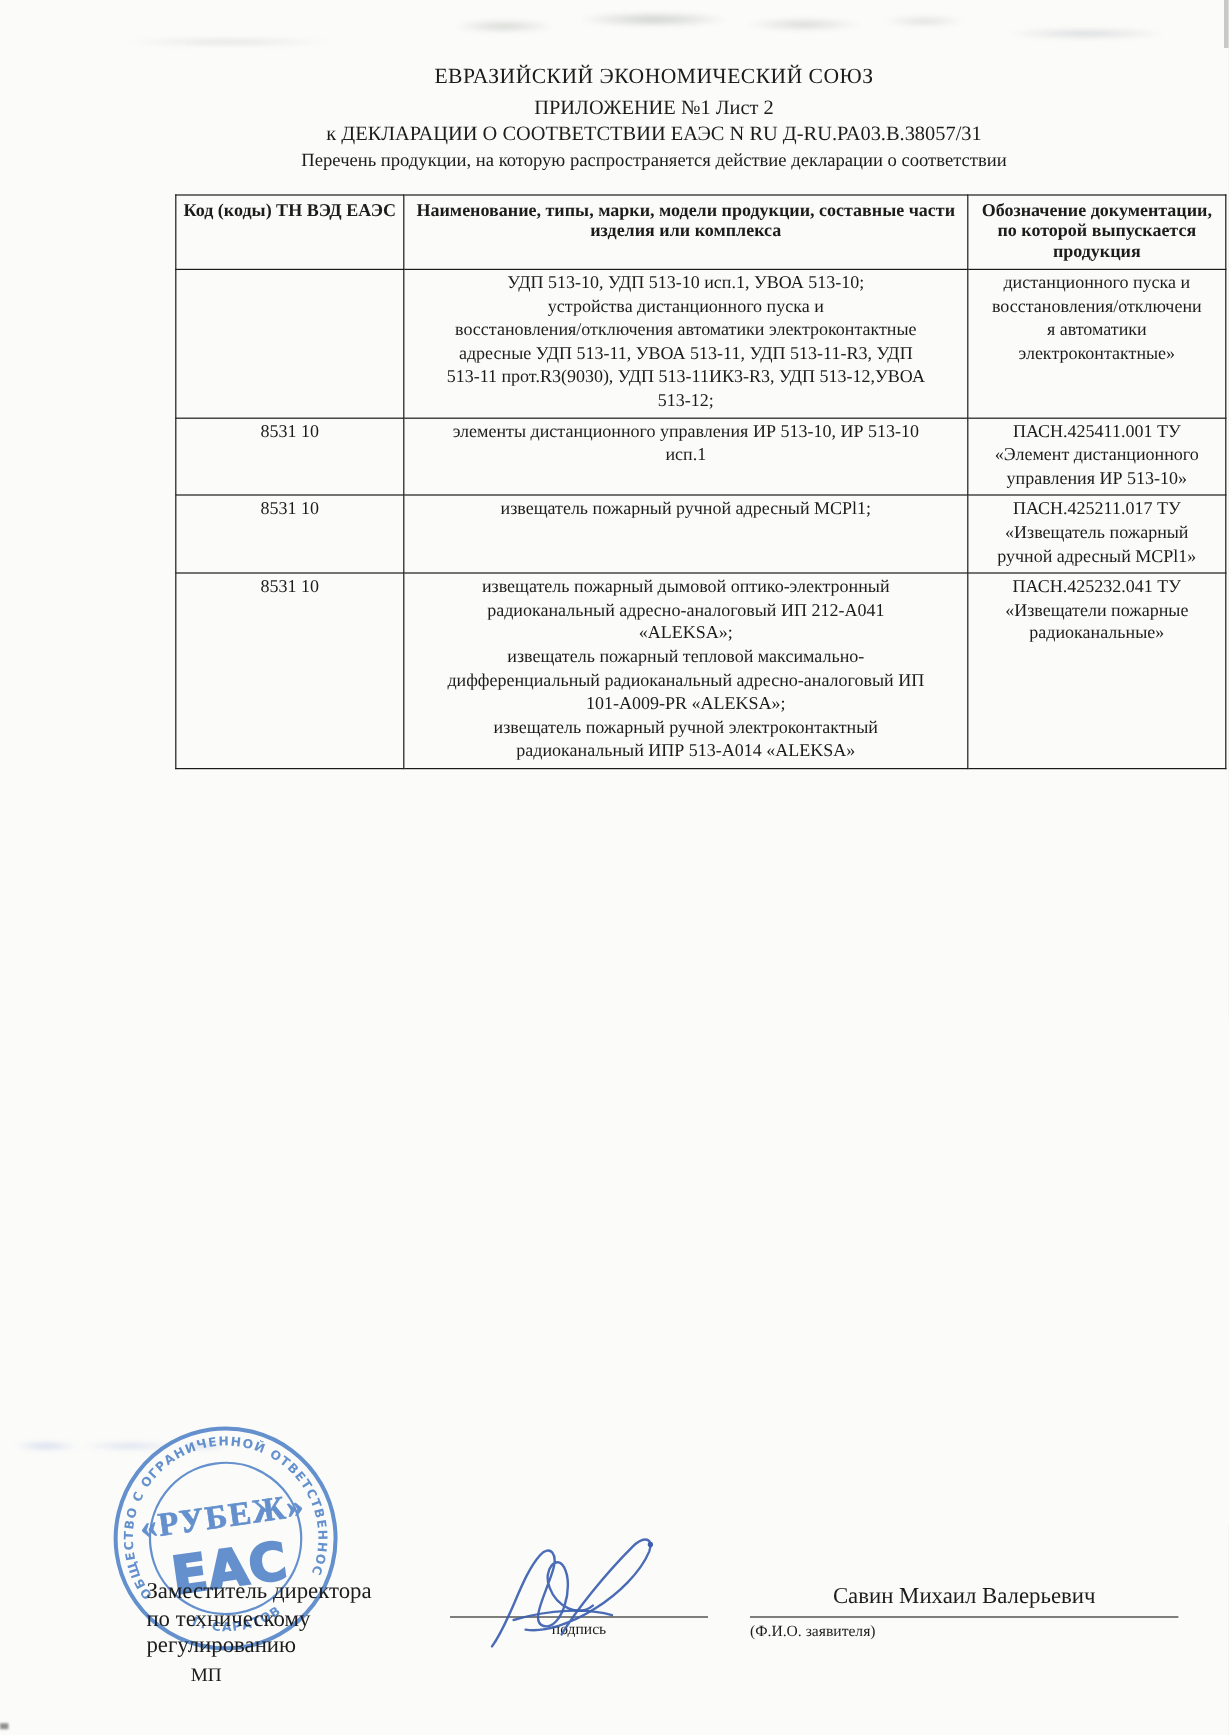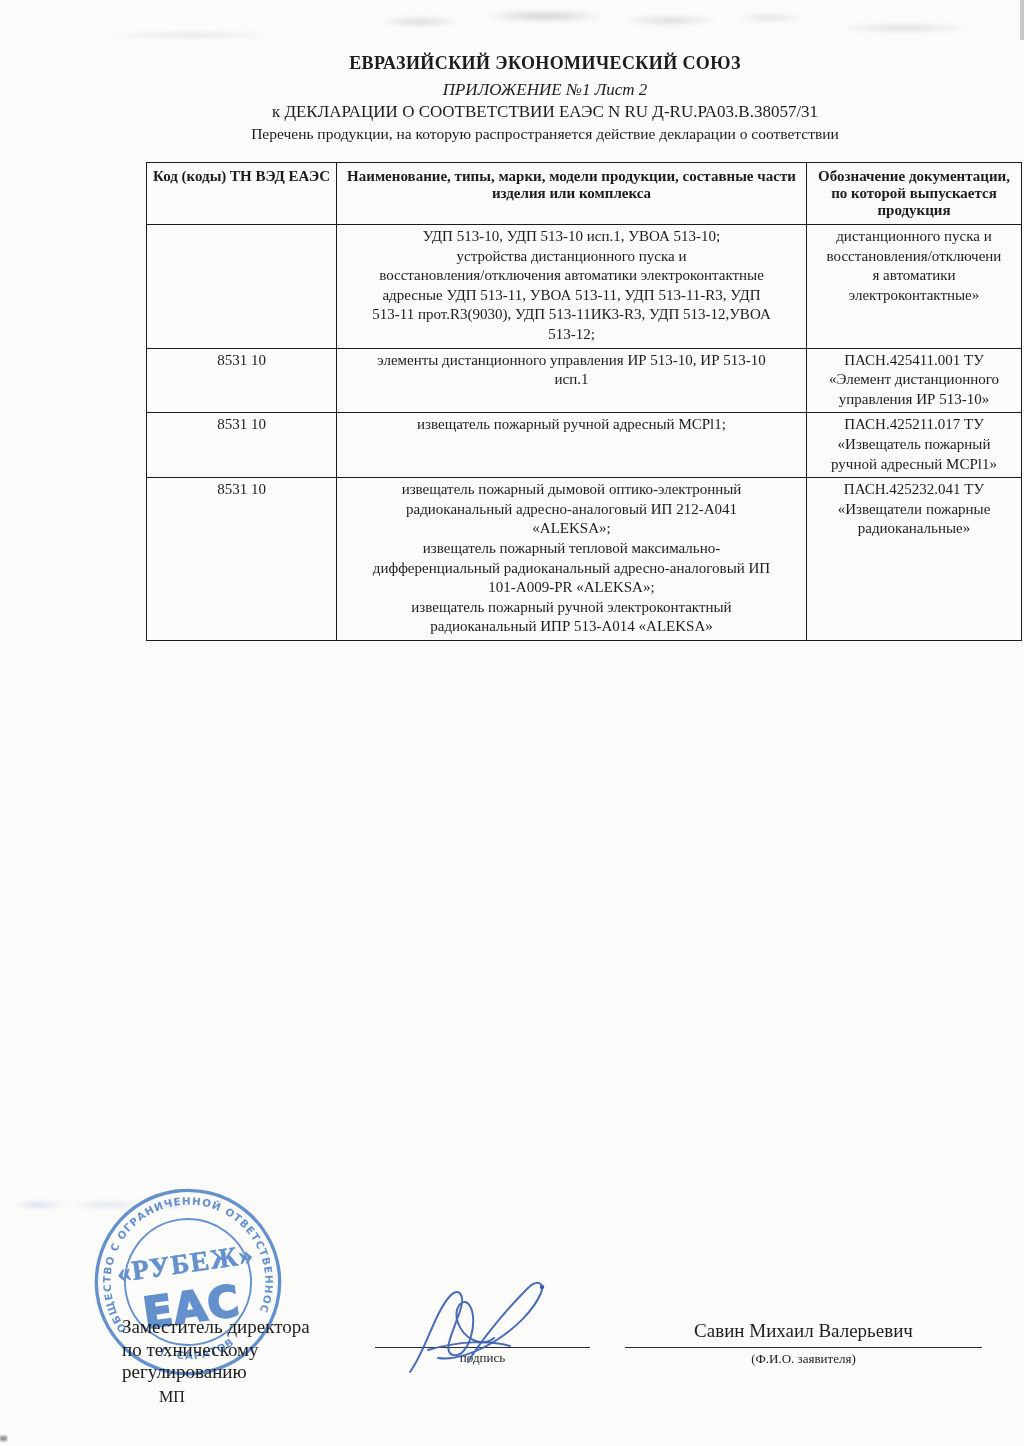--- a/index.html
+++ b/index.html
@@ -48,22 +48,22 @@
       radial-gradient(60px 6px at 55% 50%, rgba(90,120,200,.20), transparent 70%),
       radial-gradient(30px 5px at 90% 50%, rgba(90,120,200,.22), transparent 70%);
     filter:blur(2px);
   }
   .art-corner{left:0;top:1436px;width:7px;height:5px;background:#3a3a3a;opacity:.55;filter:blur(1px);}
   .art-right-edge{right:0;top:0;width:4px;height:40px;background:rgba(150,150,148,.5);}
 
   
   .doc-header{position:absolute;left:66px;top:0;width:958px;text-align:center;}
   .hline{position:absolute;left:0;width:100%;}
-  .h1{top:53px;font-size:18px;font-weight:bold;letter-spacing:.4px;}
-  .h2{top:80px;font-size:17px;font-style:italic;}
+  .h1{top:53px;font-size:18px;font-weight:normal;letter-spacing:.4px;}
+  .h2{top:80px;font-size:17px;}
   .h3{top:102px;font-size:17px;}
   .h4{top:125px;font-size:15.5px;}
 
   
   table.products{
     position:absolute;left:108px;top:162px;width:875px;
     border-collapse:collapse;table-layout:fixed;margin-left:38px;
   }
   table.products td,table.products th{
     border:1.6px solid #1b1b1b;
@@ -94,21 +94,21 @@
   .mp{position:absolute;left:159px;top:1388px;font-size:16px;z-index:3;}
 
   .sig-line{position:absolute;left:375px;top:1347px;width:215px;border-top:1.6px solid #2b2b2b;}
   .sig-label{position:absolute;left:375px;top:1350px;width:215px;text-align:center;font-size:13px;}
   .signature-svg{position:absolute;left:398px;top:1266px;width:175px;height:118px;z-index:2;}
   .signature-svg path{fill:none;stroke:var(--sig-blue);stroke-width:2;stroke-linecap:round;opacity:.92;}
   .signature-svg circle{fill:var(--sig-blue);}
 
   .applicant-name{position:absolute;left:625px;top:1320px;width:357px;text-align:center;font-size:19px;}
   .name-line{position:absolute;left:625px;top:1347px;width:357px;border-top:1.6px solid #2b2b2b;}
-  .name-label{position:absolute;left:625px;top:1351px;width:357px;text-align:center;font-size:13px;}
+  .name-label{position:absolute;left:625px;top:1351px;width:357px;font-size:13px;}
 </style>
 </head>
 <body>
 
 <div class="page">
 
   <div class="artifact art-top1"></div>
   <div class="artifact art-top2"></div>
   <div class="artifact art-top3"></div>
   <div class="artifact art-blue-bleed"></div>

